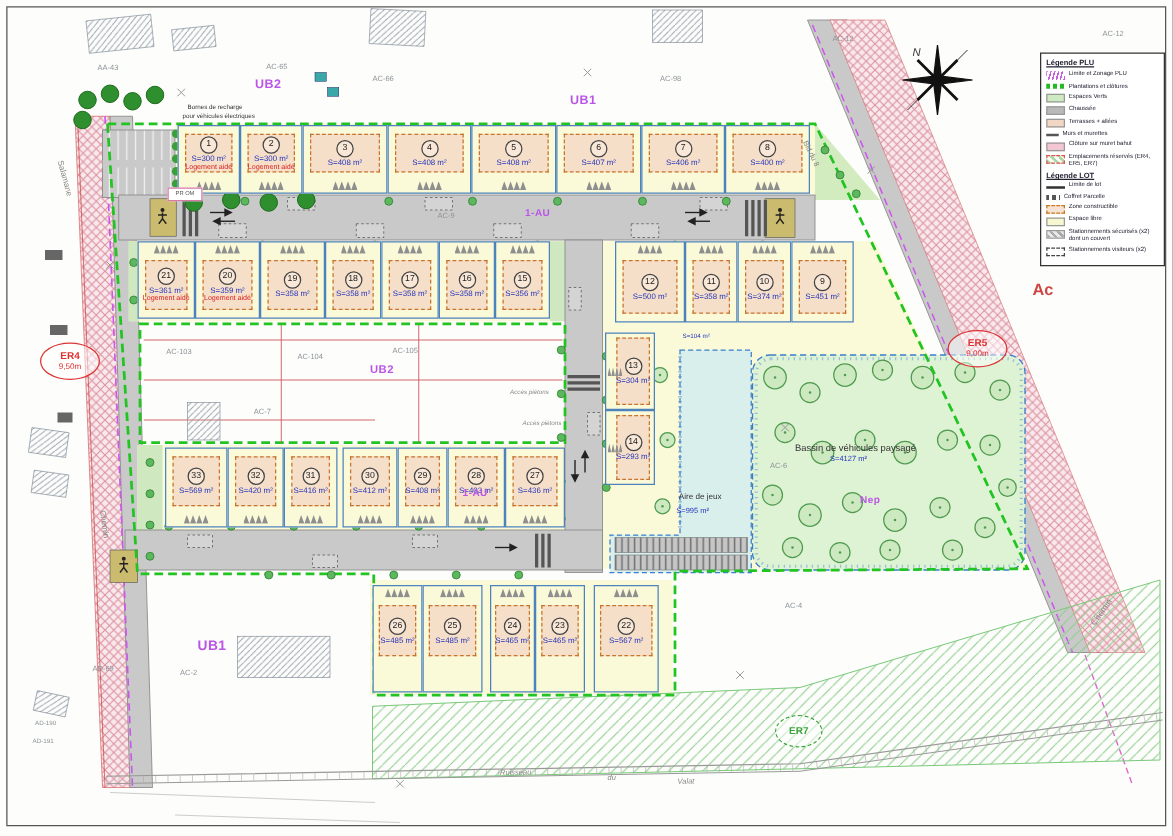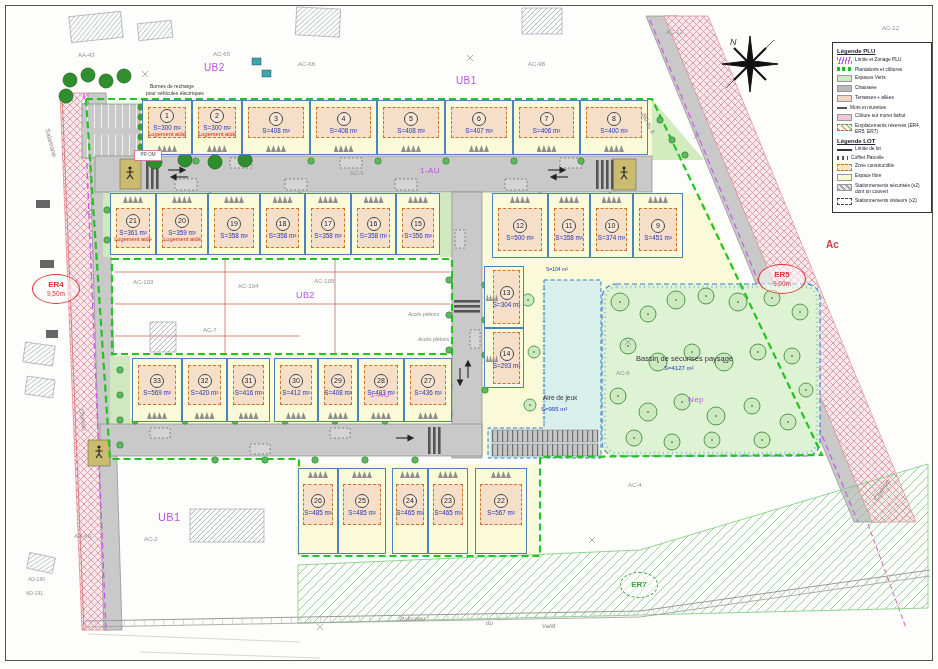--- a/index.html
+++ b/index.html
@@ -8,21 +8,21 @@
   svg#bg{position:absolute;left:0;top:0;z-index:1}
   #lots{position:absolute;inset:0;z-index:10}
   #labels{position:absolute;inset:0;z-index:20}
   .lot{position:absolute;background:#fafad8;border:1px solid #4d83bd;box-sizing:border-box}
   .lot .pad{position:absolute;background:#f6dfc8;border:1px dashed #c8742a;display:flex;flex-direction:column;align-items:center;justify-content:center}
   .lot .num{width:12px;height:12px;border:1px solid #444;border-radius:50%;font-size:7px;line-height:12px;text-align:center;color:#222;background:rgba(255,255,255,.3)}
   .lot .area{font-size:6.3px;color:#2335bb;white-space:nowrap;margin-top:1px}
   .lot .note{font-size:5.7px;color:#d82222;white-space:nowrap}
   .garage{position:absolute;width:20px;height:7px;background:#8f8f8f;clip-path:polygon(0 100%,12% 0,25% 100%,37% 0,50% 100%,62% 0,75% 100%,87% 0,100% 100%)}
   .lbl{position:absolute;white-space:nowrap;transform-origin:left top;line-height:1}
-  .z{color:#bb55e6;font-weight:normal;letter-spacing:.4px}
+  .z{color:#bb55e6;font-weight:bold;letter-spacing:.4px}
   .zr{color:#cc4444;font-weight:bold}
   .p{color:#8d9499}
   .s{color:#868686}
   .i{font-style:italic}
   .blue{color:#2335bb}
   .dark{color:#333}
   .er-badge{position:absolute;border:1.2px solid #dd3333;border-radius:50%;color:#dd3333;display:flex;flex-direction:column;align-items:center;justify-content:center;line-height:1.1;background:rgba(255,255,255,.5);z-index:25}
   .er-badge .l1{font-size:8px;font-weight:bold}
   .er-badge .l2{font-size:6.5px}
   .er-green{border:1px dashed #3aa53a !important;color:#3aa53a !important}
@@ -602,21 +602,21 @@
       </div>
     </div>
 <div id="labels">
       <div class="lbl z" style="left: 204px; top: 63px; font-size: 10px;">UB2</div>
       <div class="lbl z" style="left: 456px; top: 76px; font-size: 10px;">UB1</div>
       <div class="lbl z" style="left: 296px; top: 291px; font-size: 9px;">UB2</div>
       <div class="lbl z" style="left: 158px; top: 512px; font-size: 11px;">UB1</div>
       <div class="lbl z" style="left: 420px; top: 167px; font-size: 8px;">1-AU</div>
       <div class="lbl z" style="left: 370px; top: 391px; font-size: 8px;">1-AU</div>
       <div class="lbl z" style="left: 688px; top: 396px; font-size: 8px;">Nep</div>
-      <div class="lbl zr" style="left: 826px; top: 240px; font-size: 10px;">Ac</div>
+      <div class="lbl zr" style="left: 826px; top: 225px; font-size: 13px;">Ac</div>
       <div class="lbl p" style="left: 78px; top: 52px; font-size: 6px;">AA-43</div>
       <div class="lbl p" style="left: 213px; top: 51px; font-size: 6px;">AC-65</div>
       <div class="lbl p" style="left: 298px; top: 61px; font-size: 6px;">AC-66</div>
       <div class="lbl p" style="left: 528px; top: 61px; font-size: 6px;">AC-98</div>
       <div class="lbl p" style="left: 666px; top: 29px; font-size: 6px;">AC-12</div>
       <div class="lbl p" style="left: 882px; top: 25px; font-size: 6px;">AC-12</div>
       <div class="lbl p" style="left: 133px; top: 279px; font-size: 6px;">AC-103</div>
       <div class="lbl p" style="left: 238px; top: 283px; font-size: 6px;">AC-104</div>
       <div class="lbl p" style="left: 314px; top: 278px; font-size: 6px;">AC-105</div>
       <div class="lbl p" style="left: 203px; top: 327px; font-size: 6px;">AC-7</div>
@@ -627,21 +627,21 @@
       <div class="lbl p" style="left: 74px; top: 533px; font-size: 6px;">AD-69</div>
       <div class="lbl p" style="left: 28px; top: 577px; font-size: 5px;">AD-190</div>
       <div class="lbl p" style="left: 26px; top: 591px; font-size: 5px;">AD-191</div>
       <div class="lbl s" style="left: 50px; top: 128px; font-size: 6.5px; transform: rotate(75deg);">Salamane</div>
       <div class="lbl s" style="left: 84px; top: 408px; font-size: 6.5px; transform: rotate(82deg);">Chemin</div>
       <div class="lbl s" style="left: 872px; top: 498px; font-size: 7px; transform: rotate(-55deg);">Chemin</div>
       <div class="lbl s" style="left: 646px; top: 112px; font-size: 6px; transform: rotate(64deg);">Bld du 8</div>
       <div class="lbl s i" style="left: 400px; top: 616px; font-size: 6px; transform: rotate(-1deg);">Ruisseau</div>
       <div class="lbl s i" style="left: 486px; top: 620px; font-size: 6px; transform: rotate(-1deg);">du</div>
       <div class="lbl s i" style="left: 542px; top: 623px; font-size: 6px; transform: rotate(-1deg);">Valat</div>
-      <div class="lbl dark" style="left: 636px; top: 355px; font-size: 7.5px;">Bassin de sécurisés paysagé</div>
+      <div class="lbl dark" style="left: 636px; top: 355px; font-size: 7.5px;">Bassin de véhicules paysagé</div>
       <div class="lbl blue" style="left: 664px; top: 365px; font-size: 6px;">S=4127 m²</div>
       <div class="lbl dark" style="left: 543px; top: 395px; font-size: 6.5px;">Aire de jeux</div>
       <div class="lbl blue" style="left: 541px; top: 406px; font-size: 6px;">S=995 m²</div>
       <div class="lbl blue" style="left: 546px; top: 267px; font-size: 5px;">S=104 m²</div>
       <div class="lbl dark" style="left: 150px; top: 84px; font-size: 5px;">Bornes de recharge</div>
       <div class="lbl dark" style="left: 146px; top: 91px; font-size: 5px;">pour véhicules électriques</div>
       <div class="lbl s i" style="left: 408px; top: 312px; font-size: 5px;">Accès piétons</div>
       <div class="lbl s i" style="left: 418px; top: 337px; font-size: 5px;">Accès piétons</div>
       <div class="lbl dark i" style="left: 730px; top: 38px; font-size: 9px;">N</div>
     </div>

